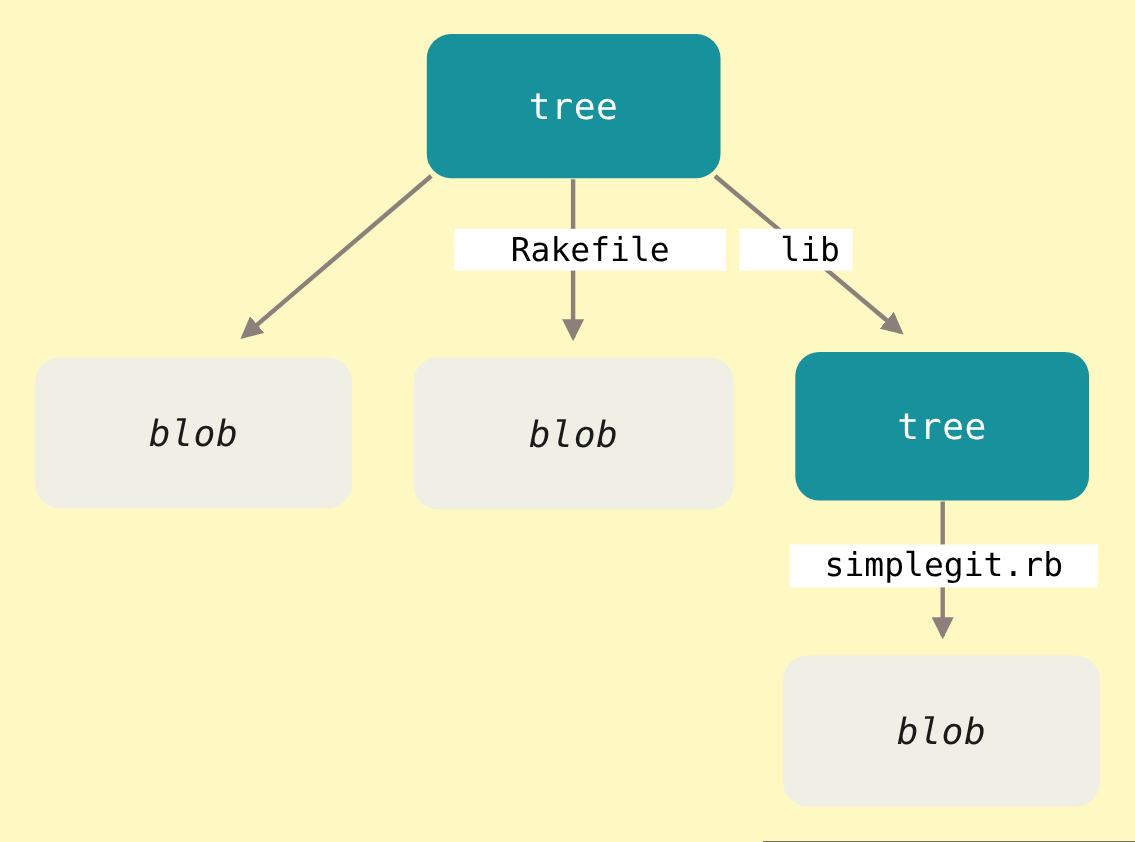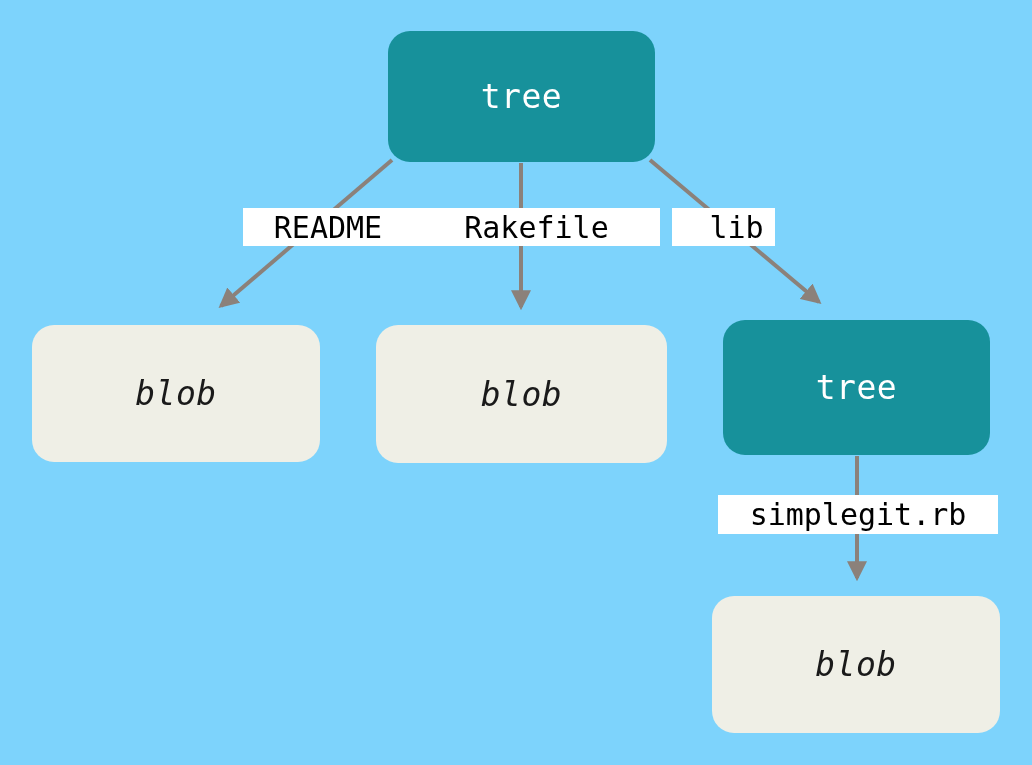--- a/index.html
+++ b/index.html
@@ -8,21 +8,21 @@
     padding: 0;
     background: #000000;
   }
   body {
     font-family: "DejaVu Sans Mono", "Liberation Mono", monospace;
   }
   #canvas {
     position: relative;
     width: 1032px;
     height: 765px;
-    background: #7dd3fc;
+    background: #fef9c3;
     overflow: hidden;
   }
   #edges {
     position: absolute;
     left: 0;
     top: 0;
     width: 1032px;
     height: 765px;
   }
   .node {
@@ -91,23 +91,20 @@
   </div>
 
   <div class="node node-tree" style="left:723px; top:320px; width:267px; height:135px;">
     <span>tree</span>
   </div>
 
   <div class="node node-blob" style="left:712px; top:596px; width:288px; height:137px;">
     <span>blob</span>
   </div>
 
-  <div class="edge-label" style="left:243px; top:208px; width:170px; height:38px;">
-    <span>README</span>
-  </div>
 
   <div class="edge-label" style="left:413px; top:208px; width:247px; height:38px;">
     <span>Rakefile</span>
   </div>
 
   <div class="edge-label" style="left:672px; top:208px; width:103px; height:38px;padding-left:26px;">
     <span>lib</span>
   </div>
 
   <div class="edge-label" style="left:718px; top:495px; width:280px; height:39px;">

